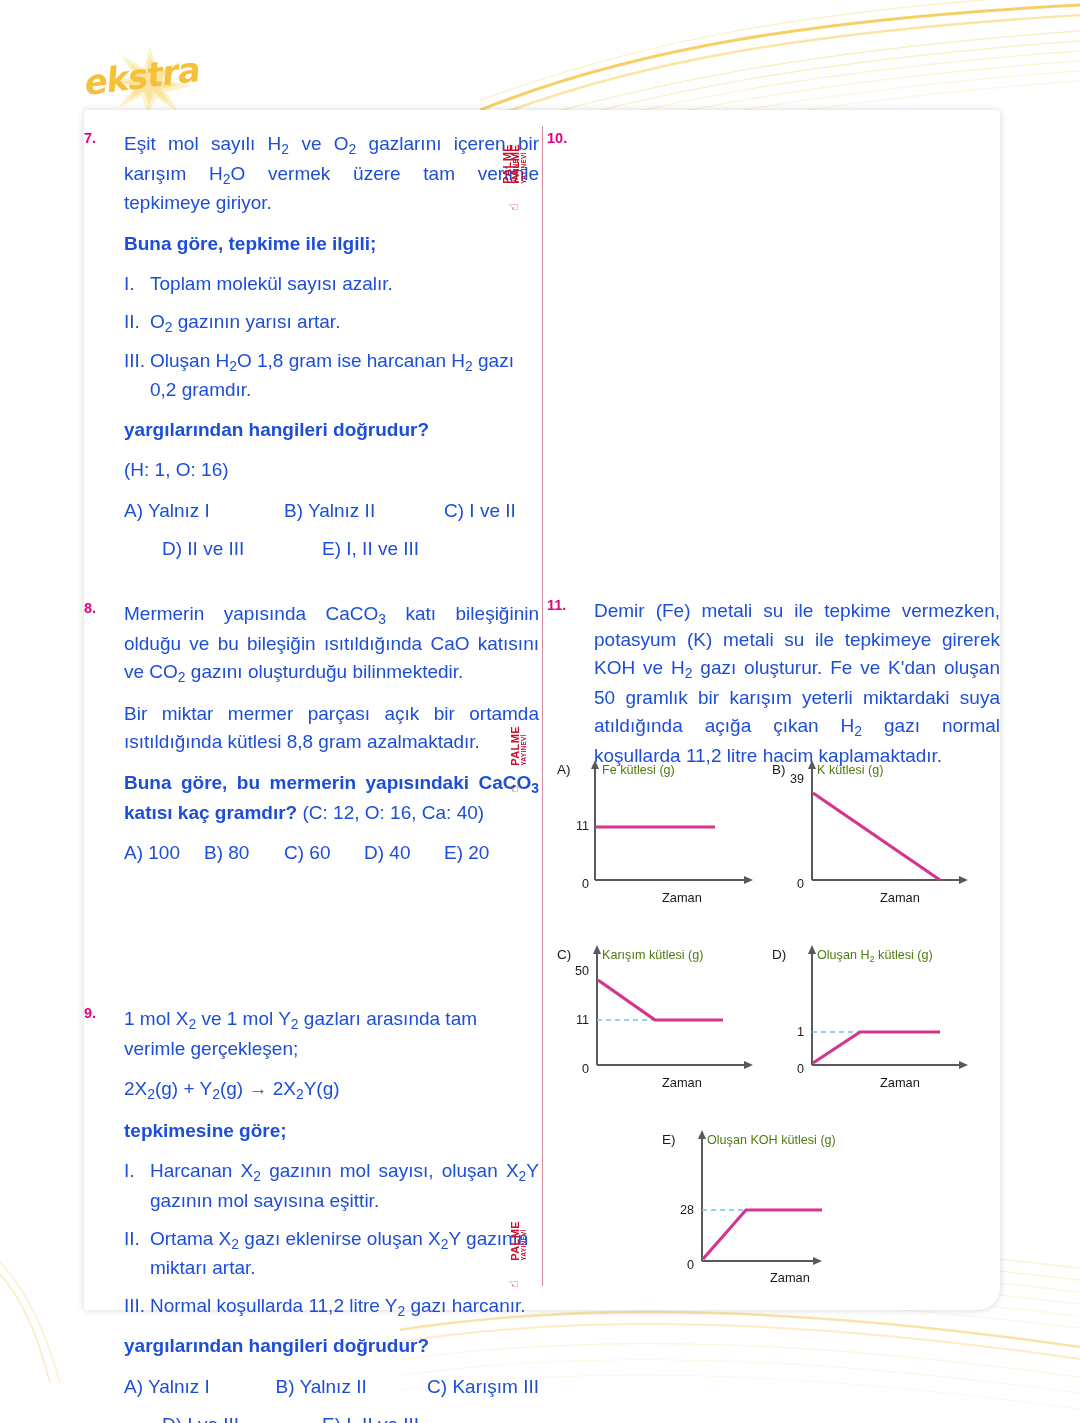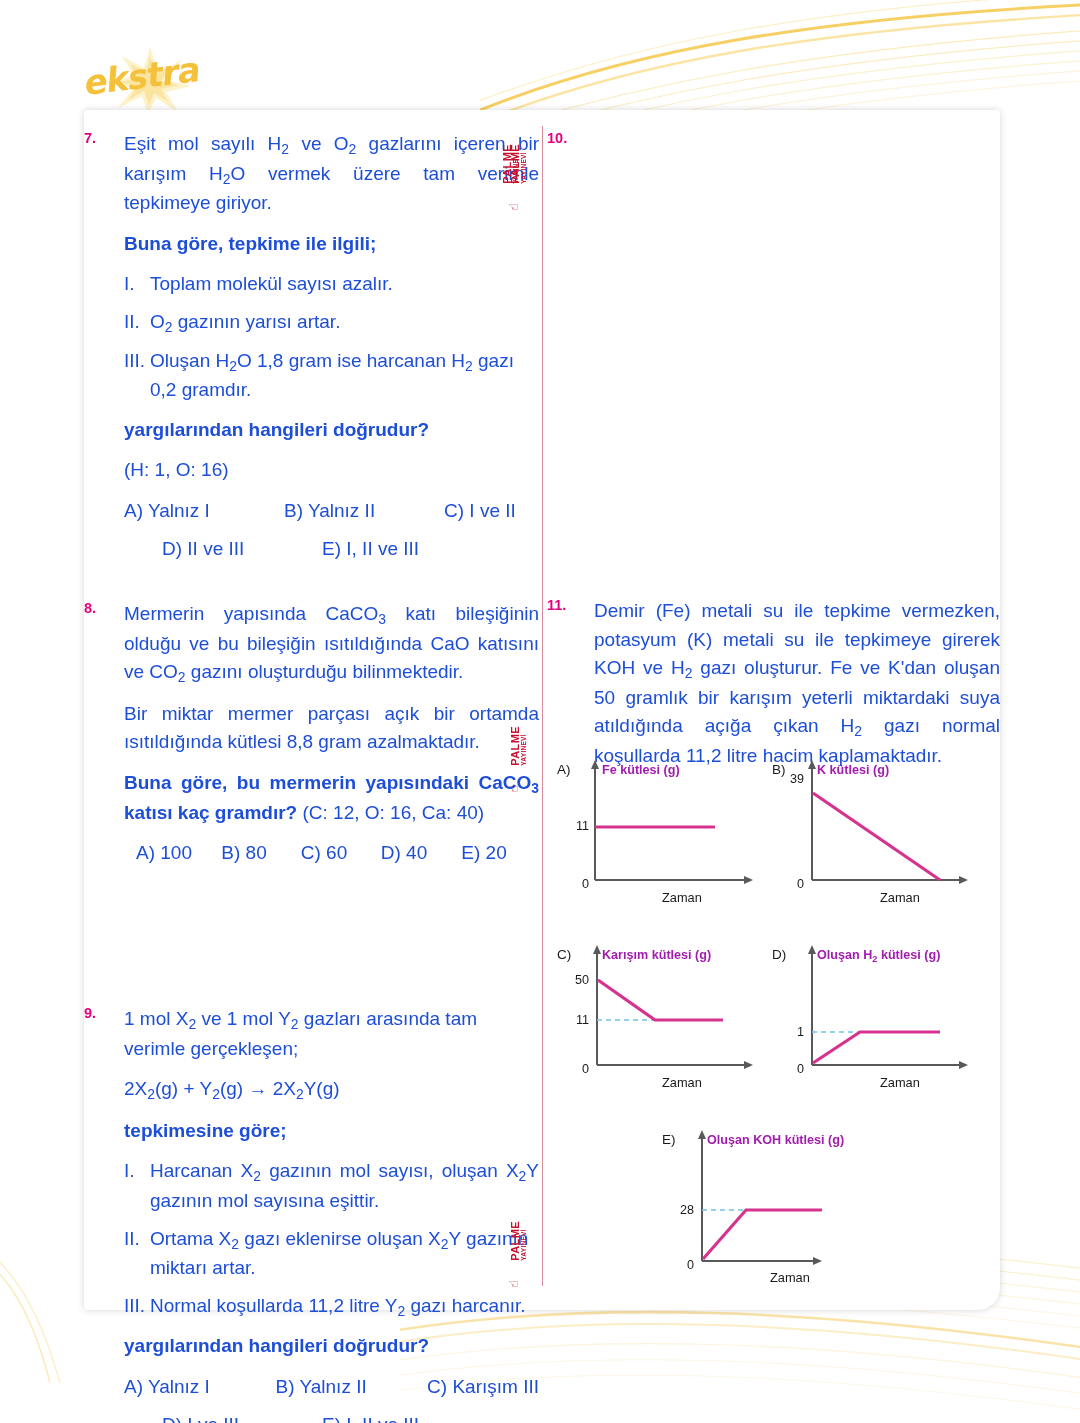--- a/index.html
+++ b/index.html
@@ -92,21 +92,21 @@
   .crow { display: flex; margin-bottom: 10px; }
   .ch { white-space: nowrap; }
 
   
   .q7r1 .ch:nth-child(1) { width: 160px; }
   .q7r1 .ch:nth-child(2) { width: 160px; }
   .q7r2 { padding-left: 38px; }
   .q7r2 .ch:nth-child(1) { width: 160px; }
 
   
-  .q8r .ch { width: 80px; text-align: center; }
+  .q8r .ch { width: 80px; }
 
   
   .q9r1 .ch:nth-child(1) { width: 160px; }
   .q9r1 .ch:nth-child(2) { width: 160px; }
   .q9r2 { padding-left: 38px; }
   .q9r2 .ch:nth-child(1) { width: 160px; }
 
   
   .q10r1 .ch:nth-child(1) { width: 163px; }
   .q10r1 .ch:nth-child(2) { width: 163px; }
@@ -137,21 +137,21 @@
   }
 
   
   .gwrap { position: absolute; }
   .glabel {
     position: absolute;
     font-size: 13.5px; color: #1a1a1a;
   }
   .gtitle {
     position: absolute;
-    font-size: 12.6px; color: #a21caf; white-space: nowrap; font-weight: bold;
+    font-size: 12.6px; color: #4d7c0f; white-space: nowrap;
   }
   .gtick {
     position: absolute;
     font-size: 12.6px; color: #1a1a1a; text-align: right;
   }
   .gx {
     position: absolute;
     font-size: 12.8px; color: #1a1a1a;
   }
 
@@ -369,21 +369,21 @@
           <polygon points="8,0 4,9 12,9" fill="#58595B"></polygon>
           <line x1="8" y1="120" x2="158" y2="120" stroke="#58595B" stroke-width="2"></line>
           <polygon points="164,120 155,116 155,124" fill="#58595B"></polygon>
           <line x1="9" y1="33" x2="136" y2="120" stroke="#D6338F" stroke-width="3.2"></line>
         </svg>
       </div>
 
       <div class="gwrap" style="left:10px; top:835px; width:215px; height:160px;">
         <div class="glabel" style="left:0px; top:2px;">C)</div>
         <div class="gtitle" style="left:45px; top:3px;">Karışım kütlesi (g)</div>
-        <div class="gtick" style="left:0px; top:28px; width:32px;">50</div>
+        <div class="gtick" style="left:0px; top:19px; width:32px;">50</div>
         <div class="gtick" style="left:0px; top:68px; width:32px;">11</div>
         <div class="gtick" style="left:2px; top:117px; width:30px;">0</div>
         <div class="gx" style="left:105px; top:130px;">Zaman</div>
         <svg style="position:absolute; left:32px; top:0px;" width="180" height="135">
           <line x1="8" y1="5" x2="8" y2="120" stroke="#58595B" stroke-width="2"></line>
           <polygon points="8,0 4,9 12,9" fill="#58595B"></polygon>
           <line x1="8" y1="120" x2="158" y2="120" stroke="#58595B" stroke-width="2"></line>
           <polygon points="164,120 155,116 155,124" fill="#58595B"></polygon>
           <line x1="8" y1="75" x2="66" y2="75" stroke="#6FC3E8" stroke-width="1.6" stroke-dasharray="5,4"></line>
           <polyline points="9,35 66,75 134,75" fill="none" stroke="#D6338F" stroke-width="3.2"></polyline>

